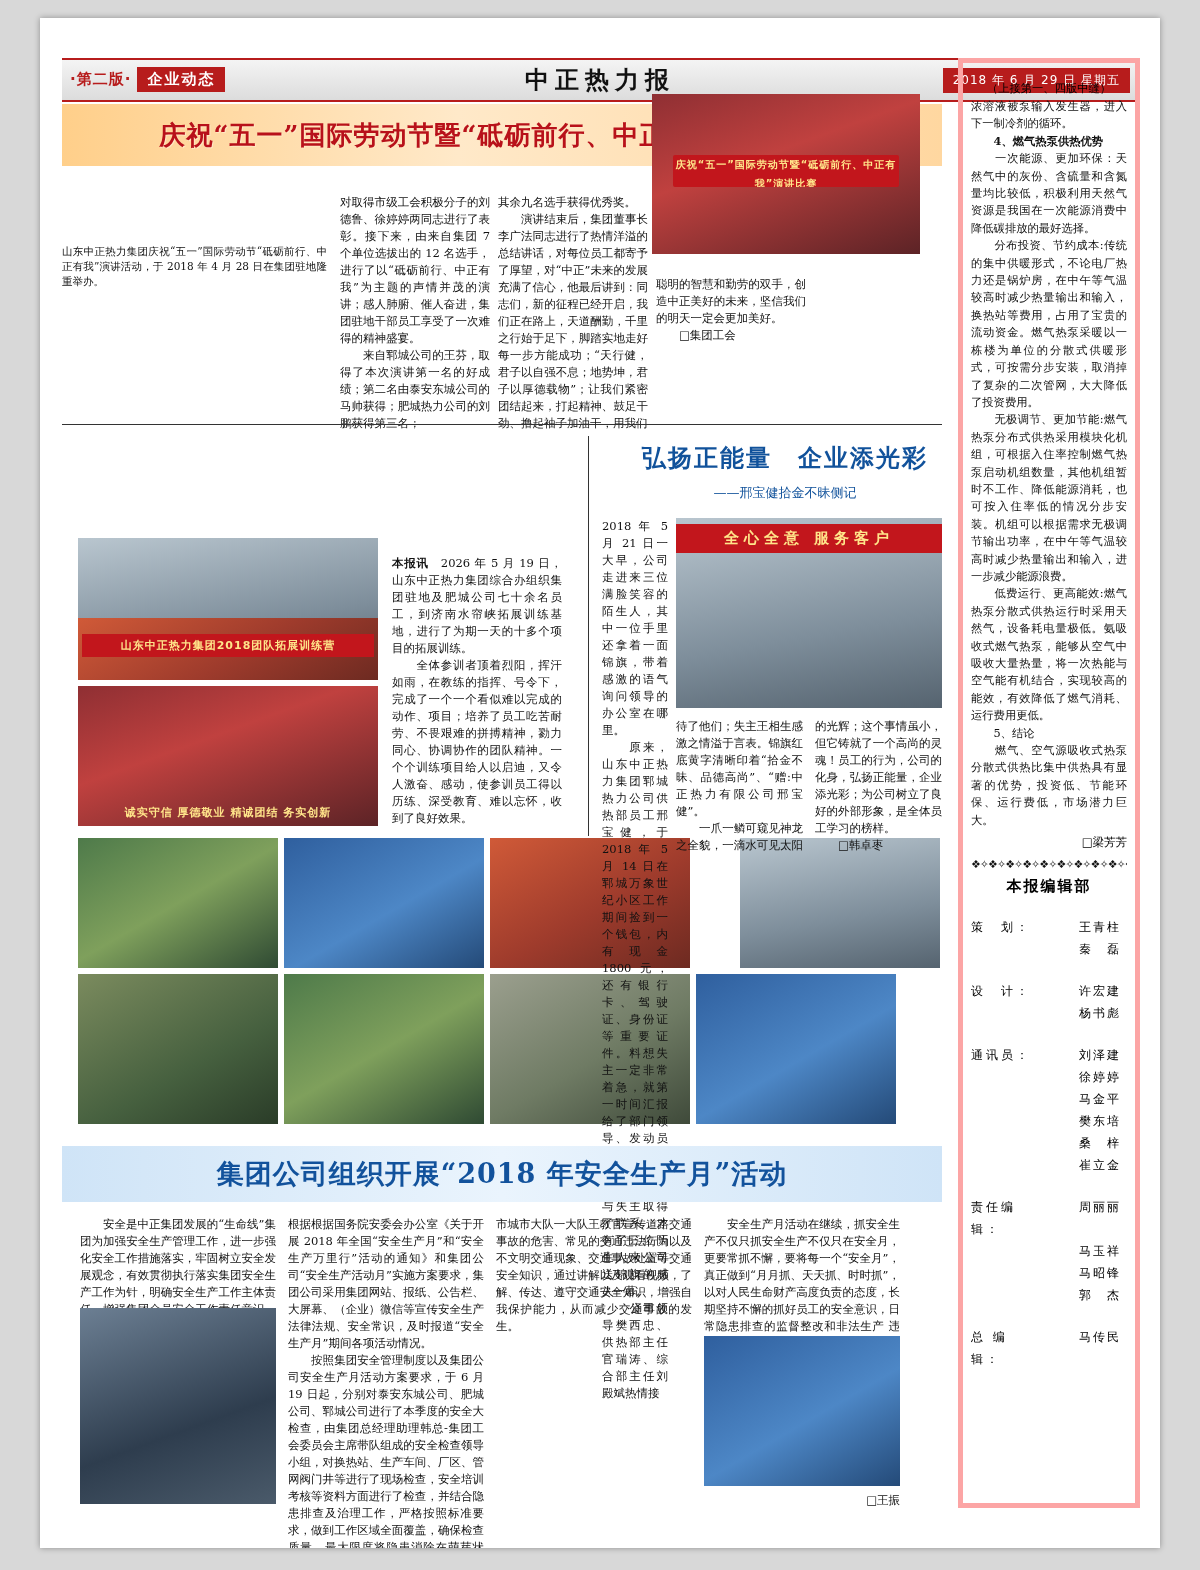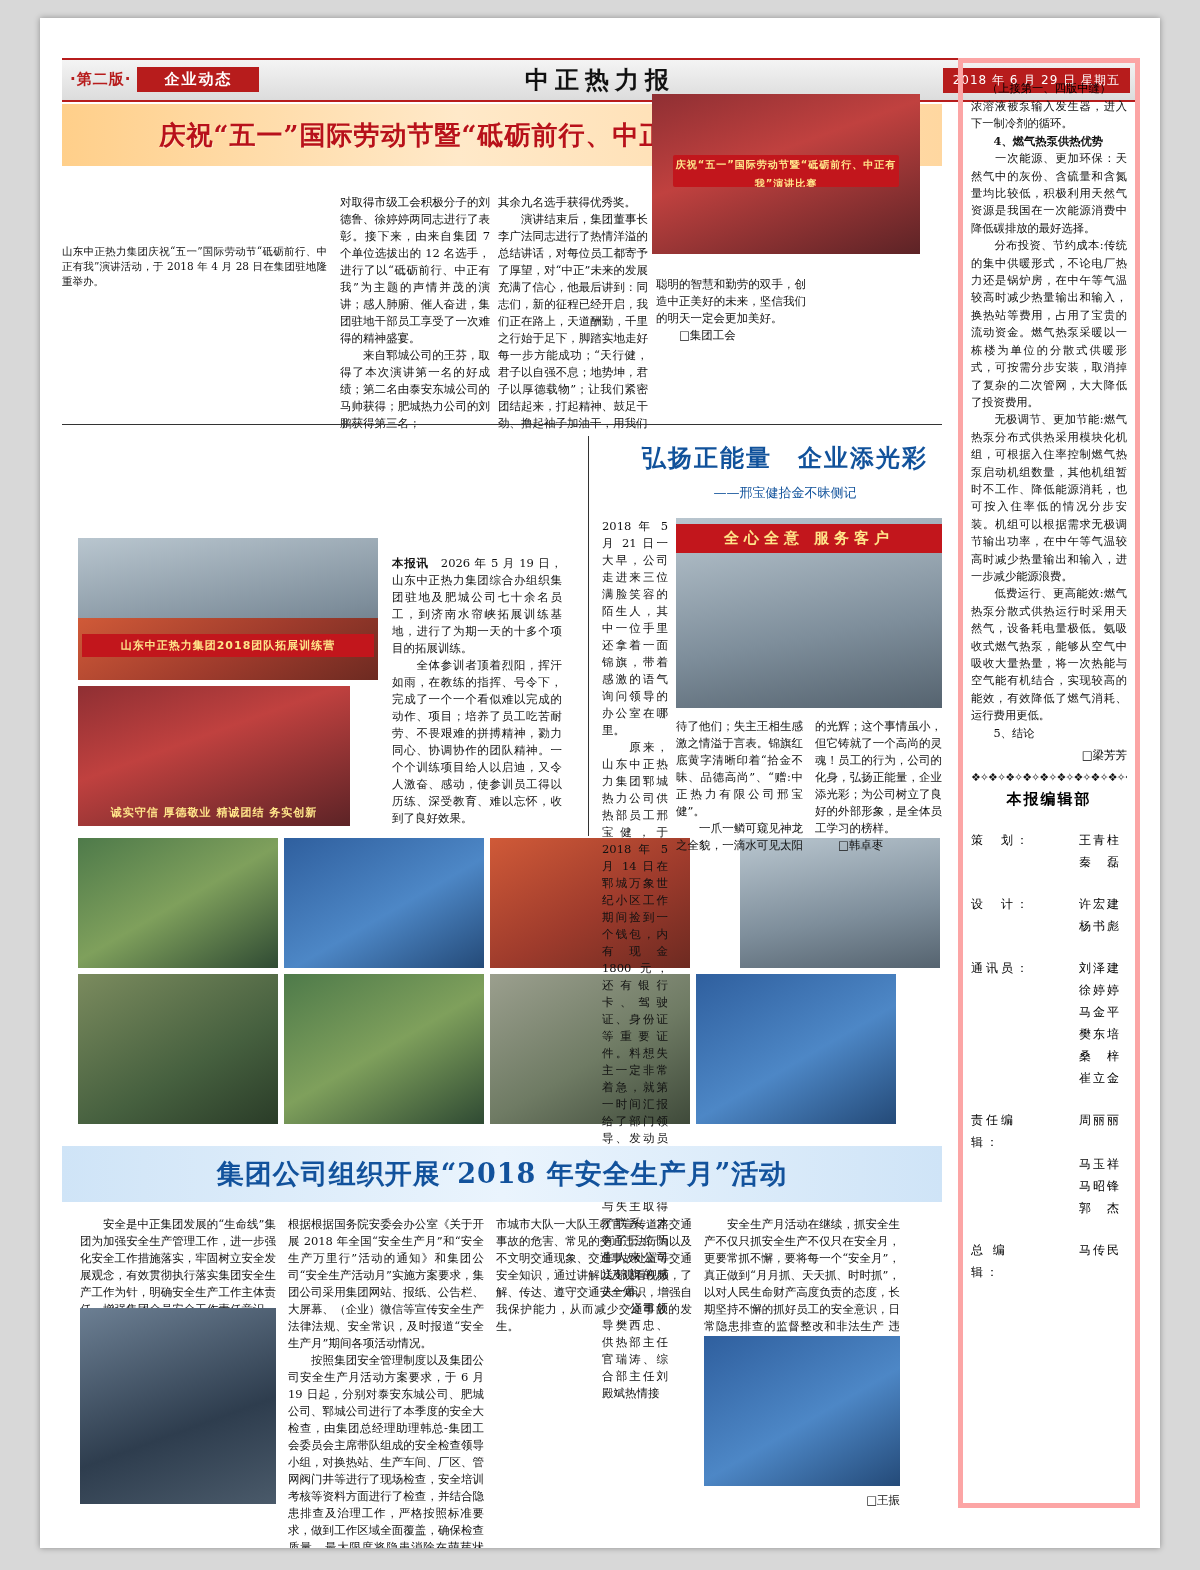--- a/index.html
+++ b/index.html
@@ -21,21 +21,21 @@
     border-top:2px solid #b71c1c;border-bottom:2px solid #b71c1c;
   }
   .mh-left{
     position:absolute;left:8px;top:7px;display:flex;align-items:center;gap:6px;
   }
   .mh-page{
     color:#b71c1c;font-weight:bold;font-size:15px;letter-spacing:1px;
   }
   .mh-sect{
     background:#b71c1c;color:#fff;font-weight:bold;font-size:15px;
-    padding:3px 27px;letter-spacing:2px;
+    padding:3px 10px;letter-spacing:2px;
   }
   .mh-title{
     position:absolute;left:0;top:0;width:100%;text-align:center;line-height:40px;
     font-family:"DejaVu Serif","Liberation Serif",serif;
     font-weight:bold;font-size:24px;letter-spacing:6px;color:#111;
   }
   .mh-date{
     position:absolute;right:8px;top:8px;background:#b71c1c;color:#fff;
     font-size:12px;padding:4px 10px;letter-spacing:1px;
   }
@@ -168,21 +168,21 @@
   <div class="s1-col body-text" style="left:616px;top:258px;width:150px;white-space:pre-line;">聪明的智慧和勤劳的双手，创造中正美好的未来，坚信我们的明天一定会更加美好。
 　　□集团工会</div>
 
   <div class="col-rule hrule" style="left:22px;top:406px;width:880px;"></div>
 
 
   <div class="photo ph3" style="left:38px;top:520px;width:300px;height:140px;"></div>
   <div class="photo ph4" style="left:38px;top:600px;width:300px;height:62px;">
     <div style="position:absolute;left:4px;top:16px;width:292px;background:#c2161c;color:#ffe58a;font-size:11px;font-weight:bold;text-align:center;padding:4px 0;letter-spacing:1px;">山东中正热力集团2018团队拓展训练营</div>
   </div>
-  <div class="photo ph2" style="left:38px;top:668px;width:272px;height:140px;">
+  <div class="photo ph2" style="left:38px;top:668px;width:300px;height:140px;">
     <div style="position:absolute;left:0;bottom:6px;width:100%;color:#ffe58a;font-size:11px;font-weight:bold;text-align:center;letter-spacing:1px;">诚实守信   厚德敬业   精诚团结   务实创新</div>
   </div>
 
   <div class="body-text" style="position:absolute;left:352px;top:520px;width:170px;white-space:pre-line;">
     <b>本报讯</b><span>　2026 年 5 月 19 日，山东中正热力集团综合办组织集团驻地及肥城公司七十余名员工，到济南水帘峡拓展训练基地，进行了为期一天的十多个项目的拓展训练。
 　　全体参训者顶着烈阳，挥汗如雨，在教练的指挥、号令下，完成了一个一个看似难以完成的动作、项目；培养了员工吃苦耐劳、不畏艰难的拼搏精神，勠力同心、协调协作的团队精神。一个个训练项目给人以启迪，又令人激奋、感动，使参训员工得以历练、深受教育、难以忘怀，收到了良好效果。</span>
   </div>
 
   <div class="photo ph5" style="left:38px;top:820px;width:200px;height:130px;"></div>
   <div class="photo ph6" style="left:244px;top:820px;width:200px;height:130px;"></div>
@@ -225,20 +225,21 @@
 
   <div class="rail">
     <div class="rail-cont">（上接第一、四版中缝）</div>
     <div class="body-text">浓溶液被泵输入发生器，进入下一制冷剂的循环。</div>
     <div class="body-text" style="font-weight:bold;">　　4、燃气热泵供热优势</div>
     <div class="body-text">　　一次能源、更加环保：天然气中的灰份、含硫量和含氮量均比较低，积极利用天然气资源是我国在一次能源消费中降低碳排放的最好选择。</div>
     <div class="body-text">　　分布投资、节约成本:传统的集中供暖形式，不论电厂热力还是锅炉房，在中午等气温较高时减少热量输出和输入，换热站等费用，占用了宝贵的流动资金。燃气热泵采暖以一栋楼为单位的分散式供暖形式，可按需分步安装，取消掉了复杂的二次管网，大大降低了投资费用。</div>
     <div class="body-text">　　无极调节、更加节能:燃气热泵分布式供热采用模块化机组，可根据入住率控制燃气热泵启动机组数量，其他机组暂时不工作、降低能源消耗，也可按入住率低的情况分步安装。机组可以根据需求无极调节输出功率，在中午等气温较高时减少热量输出和输入，进一步减少能源浪费。</div>
     <div class="body-text">　　低费运行、更高能效:燃气热泵分散式供热运行时采用天然气，设备耗电量极低。氨吸收式燃气热泵，能够从空气中吸收大量热量，将一次热能与空气能有机结合，实现较高的能效，有效降低了燃气消耗、运行费用更低。</div>
     <div class="body-text">　　5、结论</div>
+    <div class="body-text">　　燃气、空气源吸收式热泵分散式供热比集中供热具有显著的优势，投资低、节能环保、运行费低，市场潜力巨大。</div>
     <div class="sign">□梁芳芳</div>
 
     <div class="deco">❖✧❖✧❖✧❖✧❖✧❖✧❖✧❖✧❖✧❖✧❖</div>
 
     <div class="ed-title">本报编辑部</div>
     <div id="editors">
         <div class="ed-row">
           <div class="ed-role">策　划：</div>
           <div class="ed-names">王青柱</div>
         </div>

